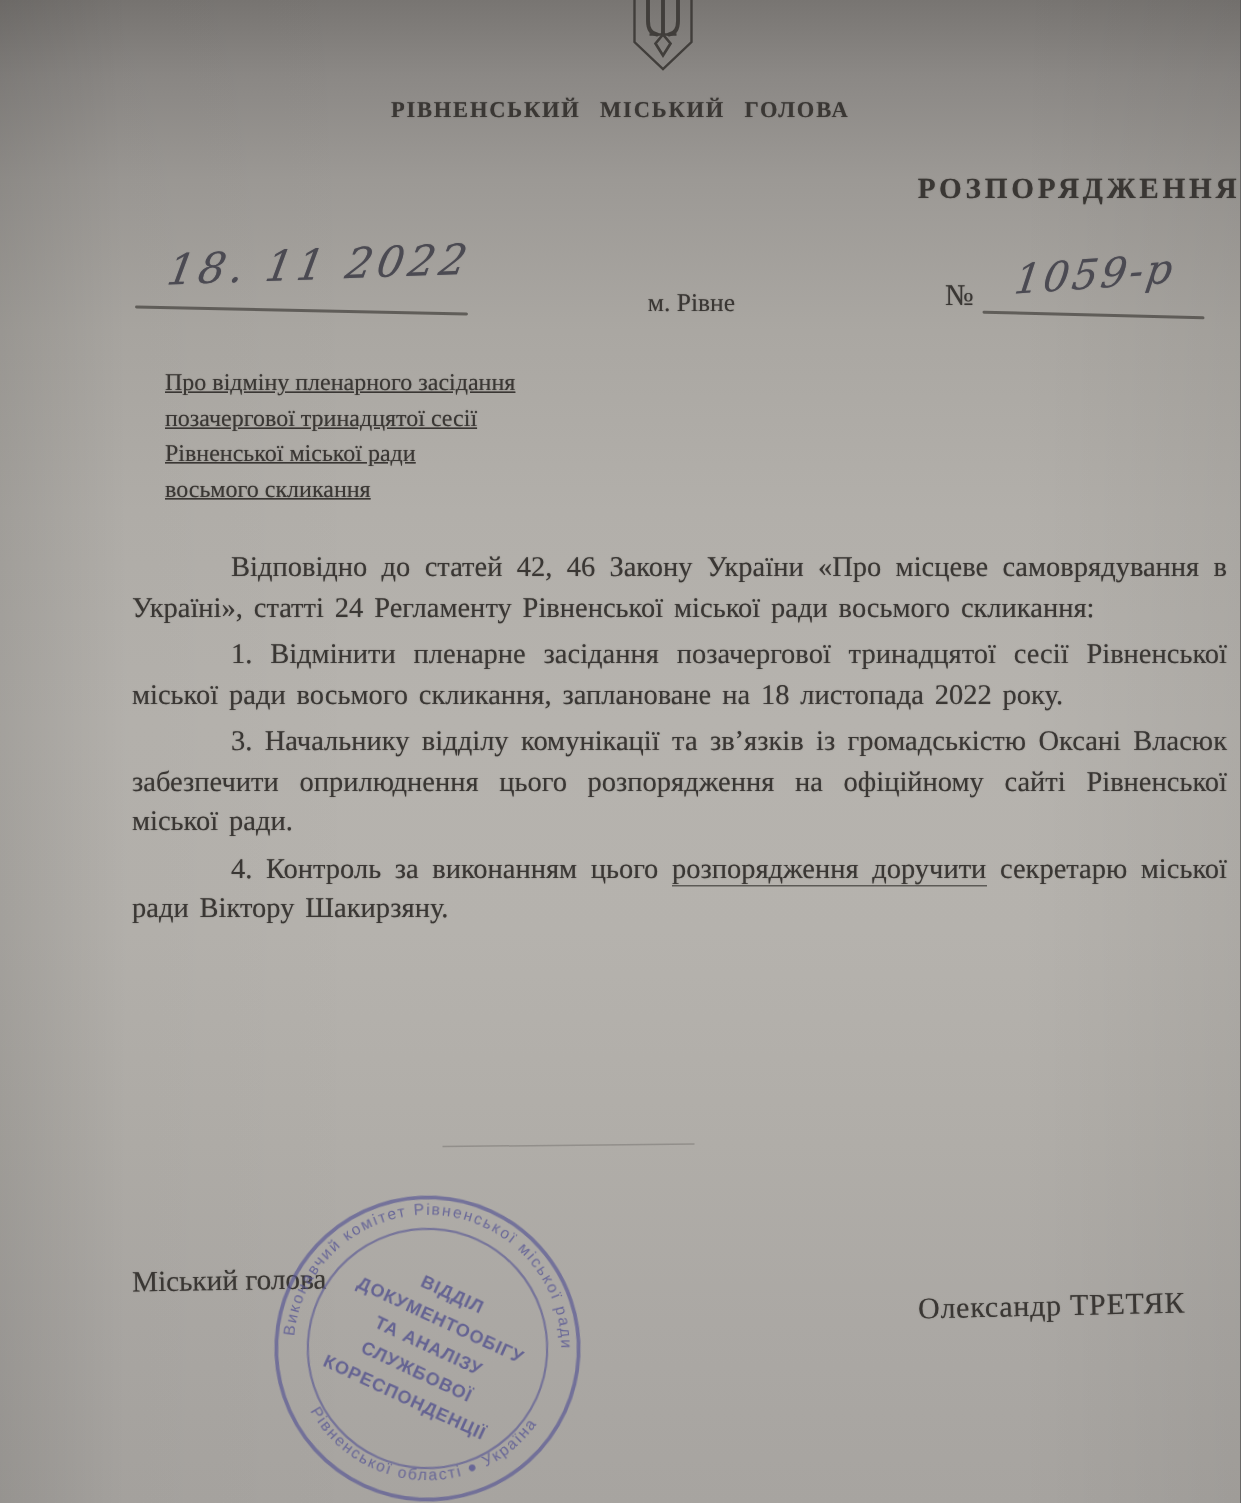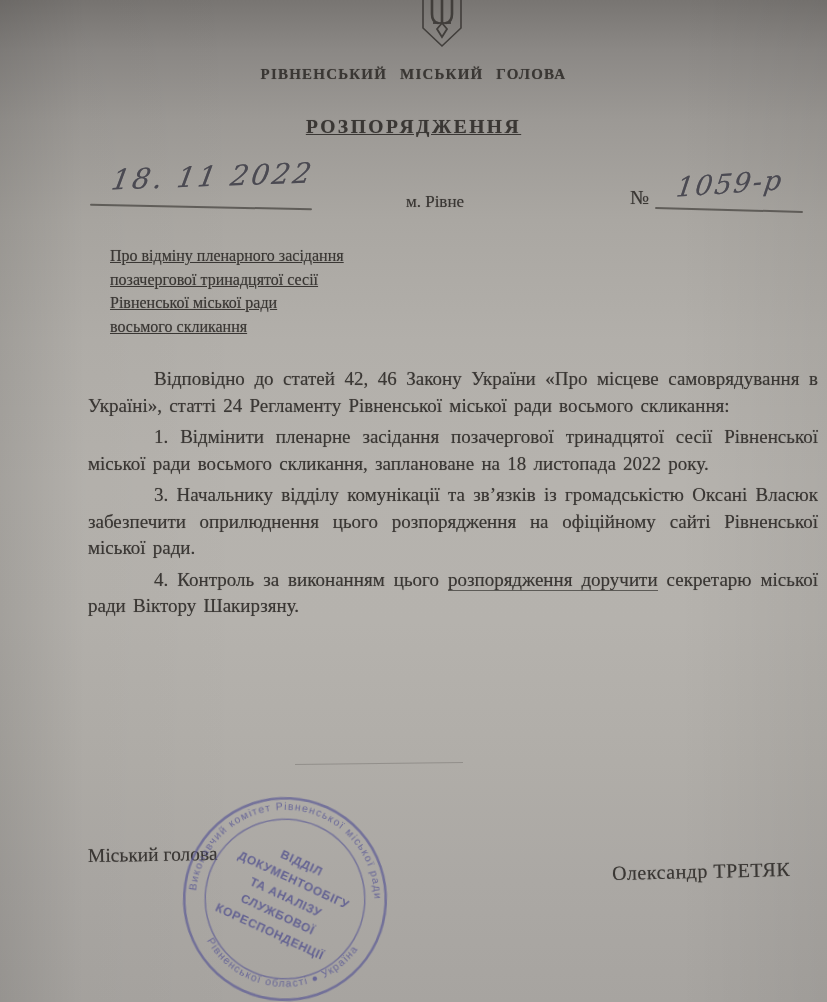--- a/index.html
+++ b/index.html
@@ -17,43 +17,42 @@
 
   .emblem{ position:absolute; left:419px; top:-10px; }
 
   .org-name{
     position:absolute; left:0; right:0; top:66px;
     text-align:center; font-weight:bold; font-size:15px;
     letter-spacing:1.2px; word-spacing:8px;
   }
   .doc-type{
     position:absolute; left:0; right:0; top:116px;
-    text-align:center; font-weight:bold; font-size:19.5px;
+    text-align:right; font-weight:bold; font-size:19.5px;
     letter-spacing:2.5px;
-    text-decoration:underline;
   }
 
   .handwriting{
     font-family:"DejaVu Serif", serif;
     font-style:italic;
     color:#4b4a52;
     text-shadow:0 0 0.6px rgba(70,70,82,0.5);
   }
   .date-hand{
     position:absolute; left:108px; top:160px; width:210px;
     font-size:28px; letter-spacing:3px; text-align:center;
     transform:rotate(-2deg) skewX(-12deg);
   }
   .date-line{
     position:absolute; left:90px; top:206px; width:222px; height:2px;
     background:rgba(72,70,66,0.75); transform:rotate(1.2deg); border-radius:1px;
   }
   .place{
     position:absolute; left:380px; top:192px; width:110px;
-    text-align:center; font-size:17px;
+    text-align:right; font-size:17px;
   }
   .num-label{
     position:absolute; left:630px; top:186px; font-size:20px;
   }
   .num-hand{
     position:absolute; left:660px; top:168px; width:140px;
     font-size:27px; letter-spacing:2px; text-align:center;
     transform:rotate(-4deg) skewX(-12deg);
   }
   .num-line{

